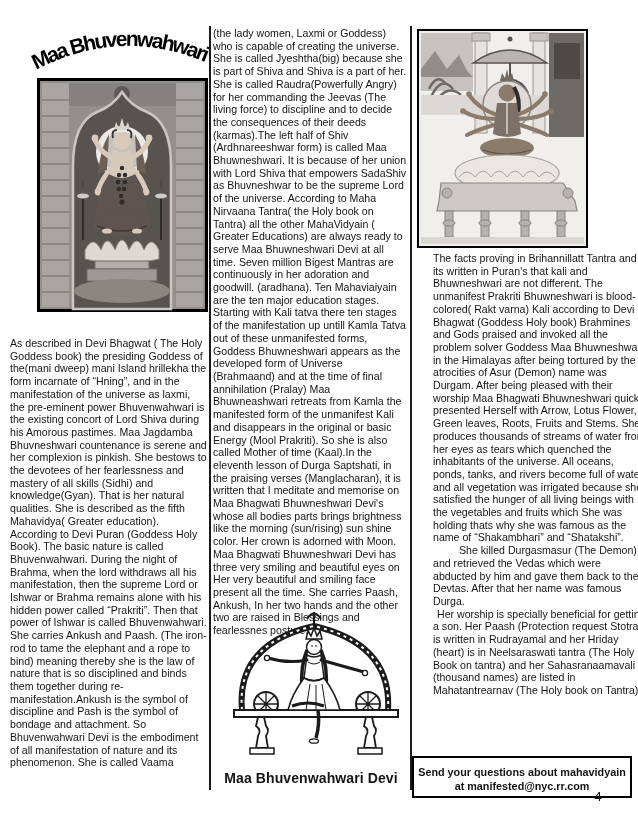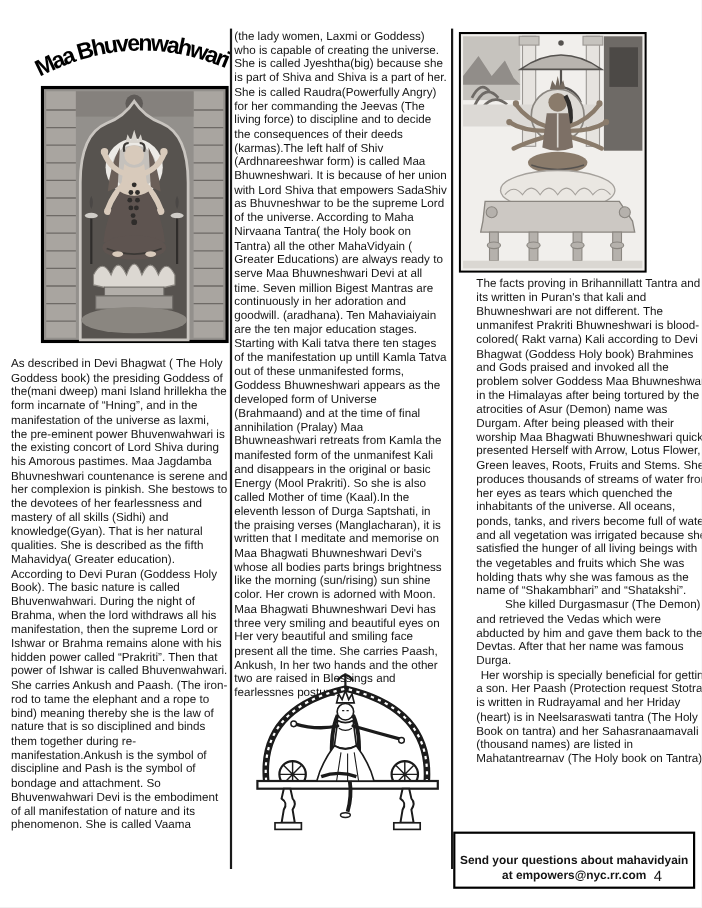--- a/index.html
+++ b/index.html
@@ -17,26 +17,26 @@
   .title-svg{position:absolute;left:28px;top:24px;}
   .title-svg text{font-family:"Liberation Sans",sans-serif;font-weight:bold;font-size:21px;}
   .artwork{position:absolute;}
   .caption{
     position:absolute;left:212px;top:770px;width:198px;text-align:center;
     font-weight:bold;font-size:14px;letter-spacing:0.1px;
   }
   .footer-box{
     position:absolute;left:412px;top:756px;width:216px;height:30px;
     border:2px solid #000;text-align:center;font-weight:bold;font-size:10.8px;
-    line-height:13.5px;padding-top:18px;background:#fff;
+    line-height:13.5px;padding-top:8px;background:#fff;
   }
   .page-number{position:absolute;left:588px;top:789px;font-size:13.5px;width:20px;text-align:center;}
   .indent{text-indent:26px;}
   .small-indent{text-indent:4px;}
-  .left-col{position:absolute;left:10px;top:325px;width:197px;}
+  .left-col{position:absolute;left:10px;top:337px;width:197px;}
   .mid-col{position:absolute;left:213px;top:27px;width:194px;}
   .right-col{position:absolute;left:417px;top:252px;width:214px;margin-left:16px;}
 </style>
 </head>
 <body>
 
 <div class="page">
 
   <svg class="title-svg" width="192" height="56" viewBox="0 0 192 56">
     <defs>
@@ -129,20 +129,21 @@
       <circle cx="45" cy="58" r="2.6" fill="#fff" stroke-width="1.3"></circle>
       <circle cx="143" cy="73" r="2.6" fill="#fff" stroke-width="1.3"></circle>
       <path d="M82 78 Q70 94 66 110 L118 110 Q114 94 102 78 Q92 84 82 78 Z" fill="#fff" stroke-width="1.5"></path>
       <path d="M88 84 L84 110 M94 85 V110 M100 84 L104 110" stroke-width="1"></path>
       <path d="M70 106 Q86 100 102 106" stroke-width="3"></path>
       <path d="M96 110 Q98 124 94 138" stroke-width="3.5"></path>
       <ellipse cx="92" cy="141" rx="4.5" ry="2.2" fill="#fff" stroke-width="1.3"></ellipse>
     </g>
   </svg>
 
+  <div class="caption">Maa Bhuvenwahwari Devi</div>
 
   <svg class="artwork" style="left:417px;top:29px;" width="171" height="219" viewBox="0 0 171 219">
     <rect x="1" y="1" width="169" height="217" fill="#f1efec" stroke="#000" stroke-width="2"></rect>
     <rect x="4" y="4" width="52" height="58" fill="#c6c3be"></rect>
     <path d="M4 40 L18 22 L30 40 L42 26 L50 42 L56 48 L4 48 Z" fill="#918d89"></path>
     <path d="M14 68 Q24 46 36 60 M18 74 Q30 54 44 66 M12 60 Q20 44 28 54" stroke="#6e6a66" stroke-width="2.5" fill="none"></path>
     <rect x="58" y="4" width="12" height="100" fill="#e6e3df" stroke="#9b9793"></rect>
     <rect x="116" y="4" width="12" height="100" fill="#e6e3df" stroke="#9b9793"></rect>
     <rect x="55" y="4" width="18" height="8" fill="#c6c3be" stroke="#9b9793"></rect>
     <rect x="113" y="4" width="18" height="8" fill="#c6c3be" stroke="#9b9793"></rect>
@@ -184,18 +185,18 @@
   </svg>
 
   <div class="right-col body-text">
     <p>The facts proving in Brihannillatt  Tantra and its written in Puran's that kali and Bhuwneshwari are not different. The unmanifest Prakriti Bhuwneshwari is blood-colored( Rakt varna) Kali according to Devi Bhagwat (Goddess Holy book) Brahmines and Gods praised and invoked all the problem solver Goddess Maa Bhuwneshwari in the Himalayas after being tortured by the atrocities of Asur (Demon) name was Durgam. After being pleased with their worship Maa Bhagwati Bhuwneshwari quickly presented  Herself with Arrow, Lotus Flower, Green leaves, Roots, Fruits and Stems. She produces thousands of streams of water from her eyes as tears which quenched the inhabitants of the universe. All oceans, ponds, tanks, and rivers become full of water and all vegetation was irrigated because  she satisfied the hunger of all living beings with the vegetables and fruits which She was holding thats why she was  famous as the name of  “Shakambhari” and “Shatakshi”.</p>
     <p class="indent">She killed Durgasmasur (The Demon) and retrieved the Vedas which were abducted by him and gave them back to the Devtas. After that her name was famous Durga.</p>
     <p class="small-indent">Her worship is specially beneficial for getting a son. Her Paash (Protection request Stotra) is written in Rudrayamal and her Hriday (heart) is in Neelsaraswati tantra (The Holy Book on tantra) and her Sahasranaamavali (thousand names) are listed in Mahatantrearnav (The Holy book on Tantra).</p>
   </div>
 
   <div class="footer-box">
     <div>Send your questions about mahavidyain</div>
-    <div>at empowers@nyc.rr.com</div>
+    <div>at manifested@nyc.rr.com</div>
   </div>
 
   <div class="page-number">4</div>
 
 </div>
 
 </body></html>

